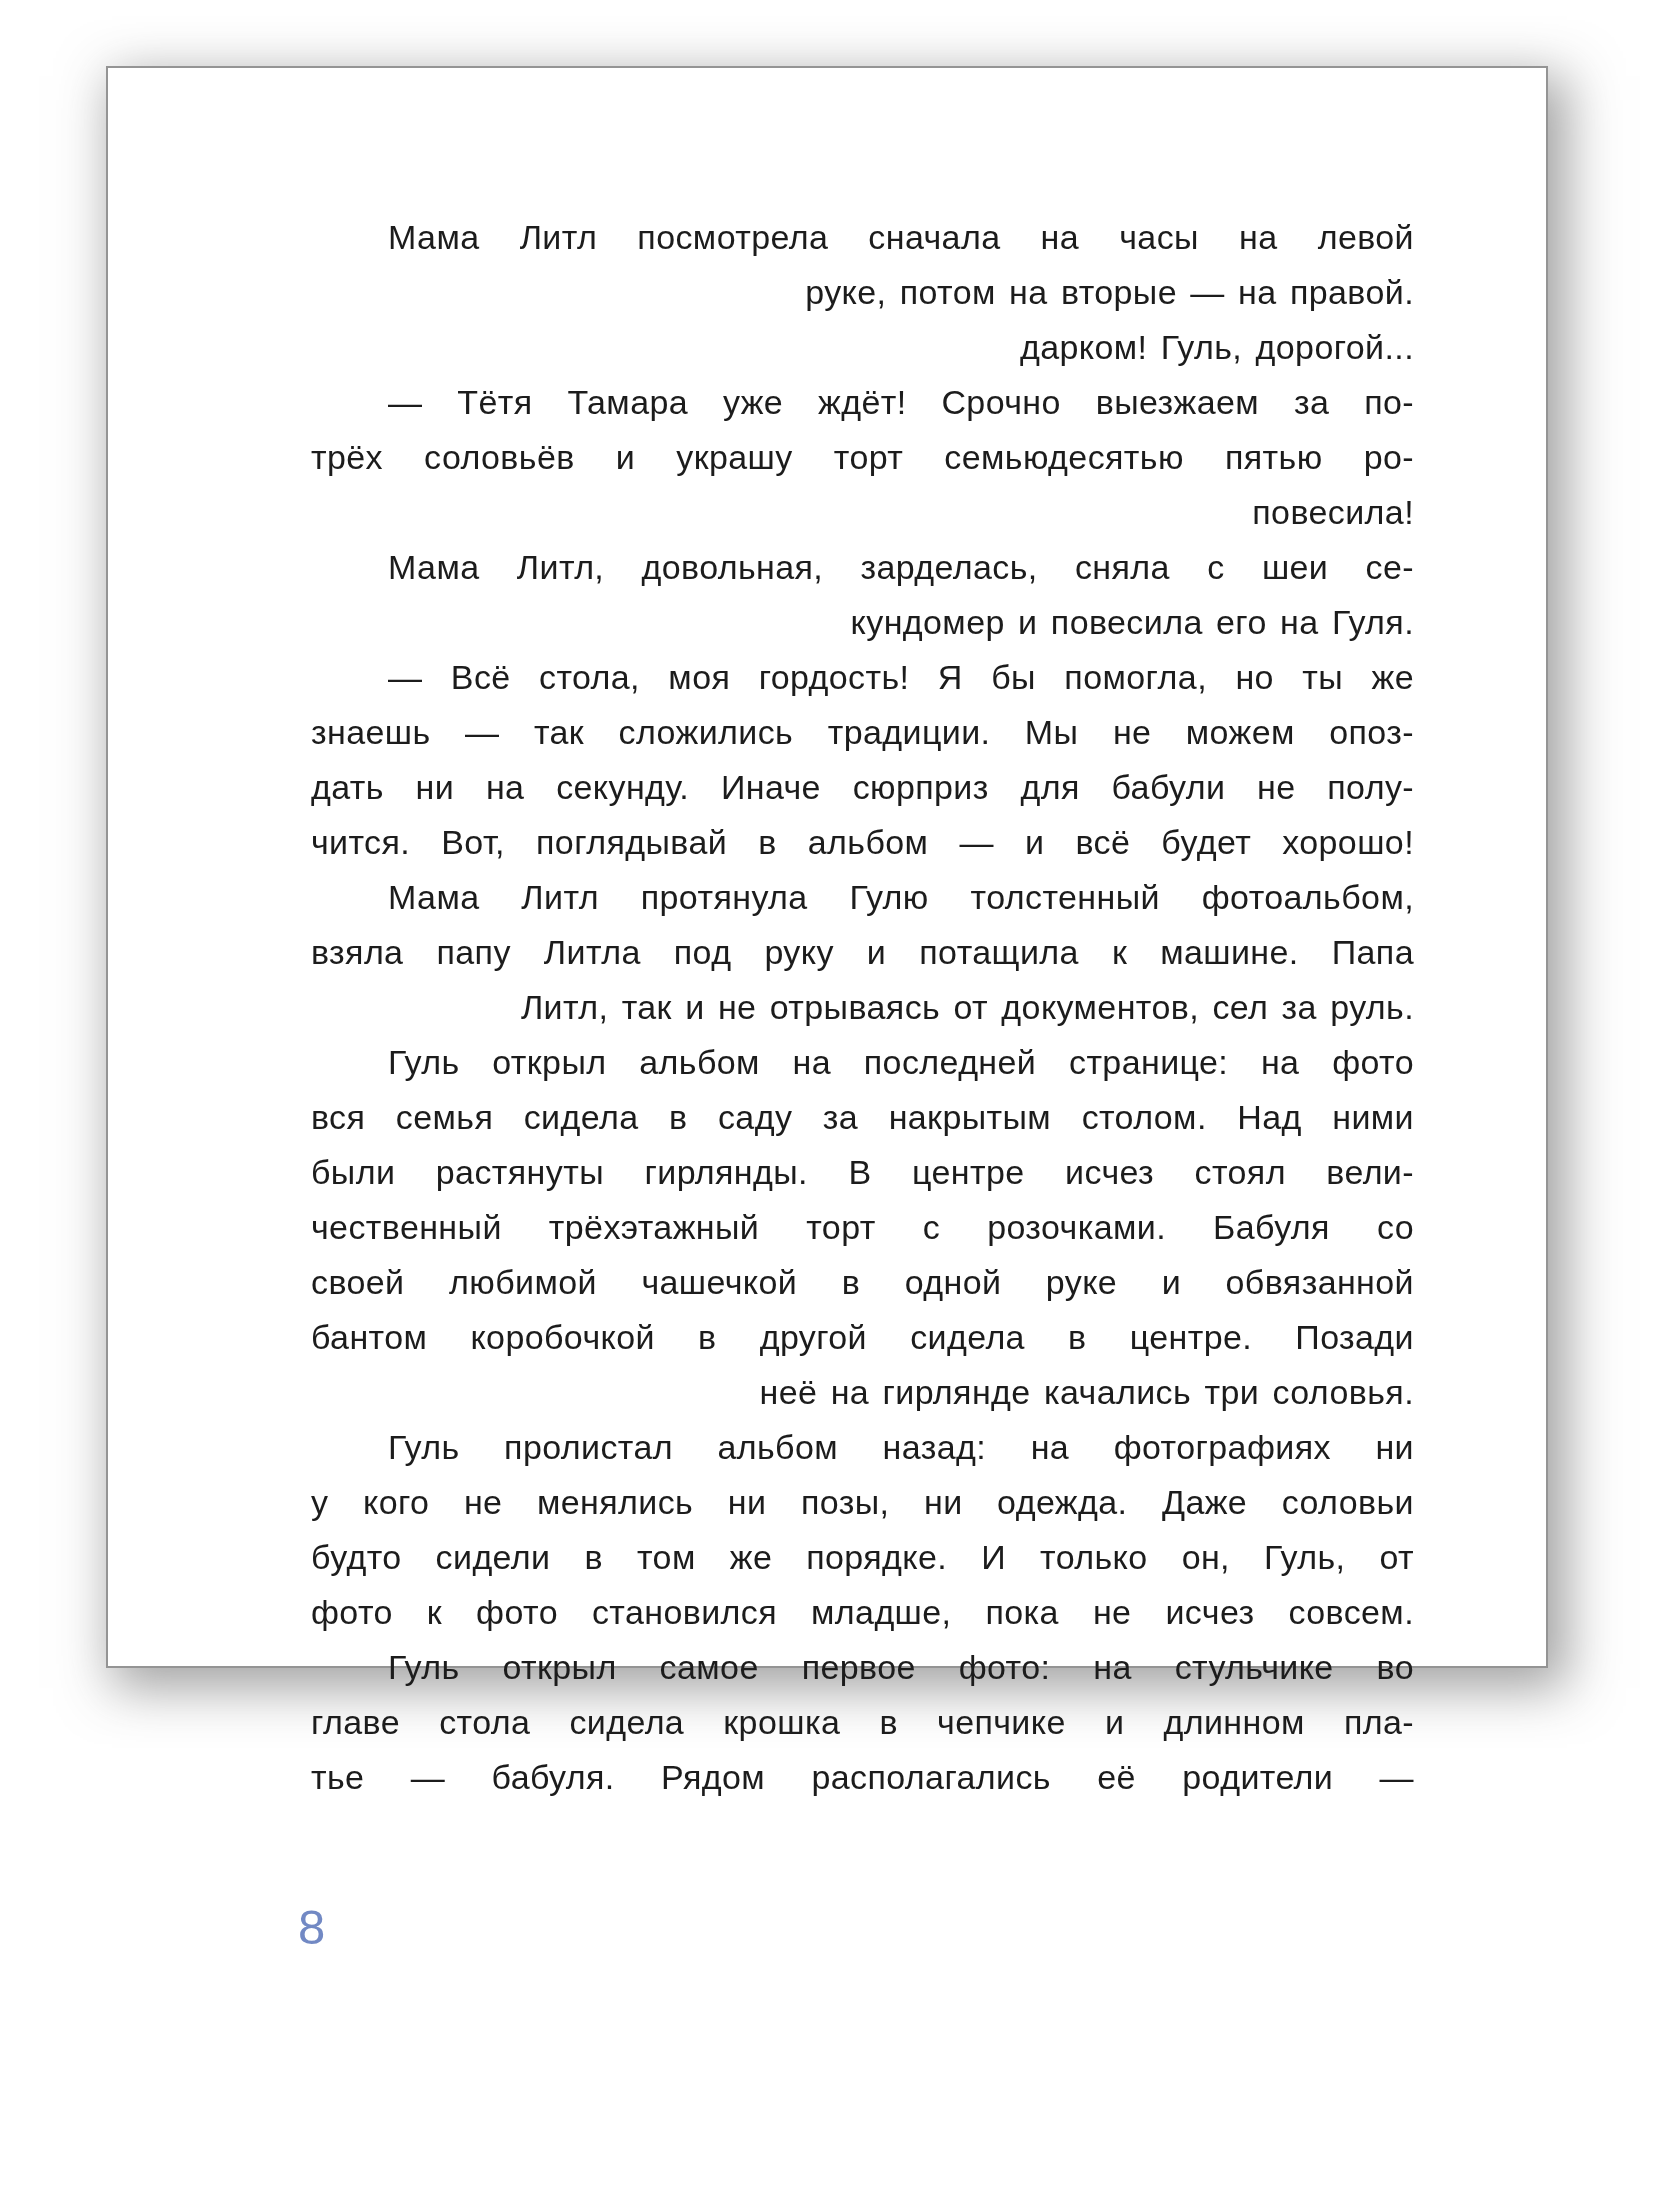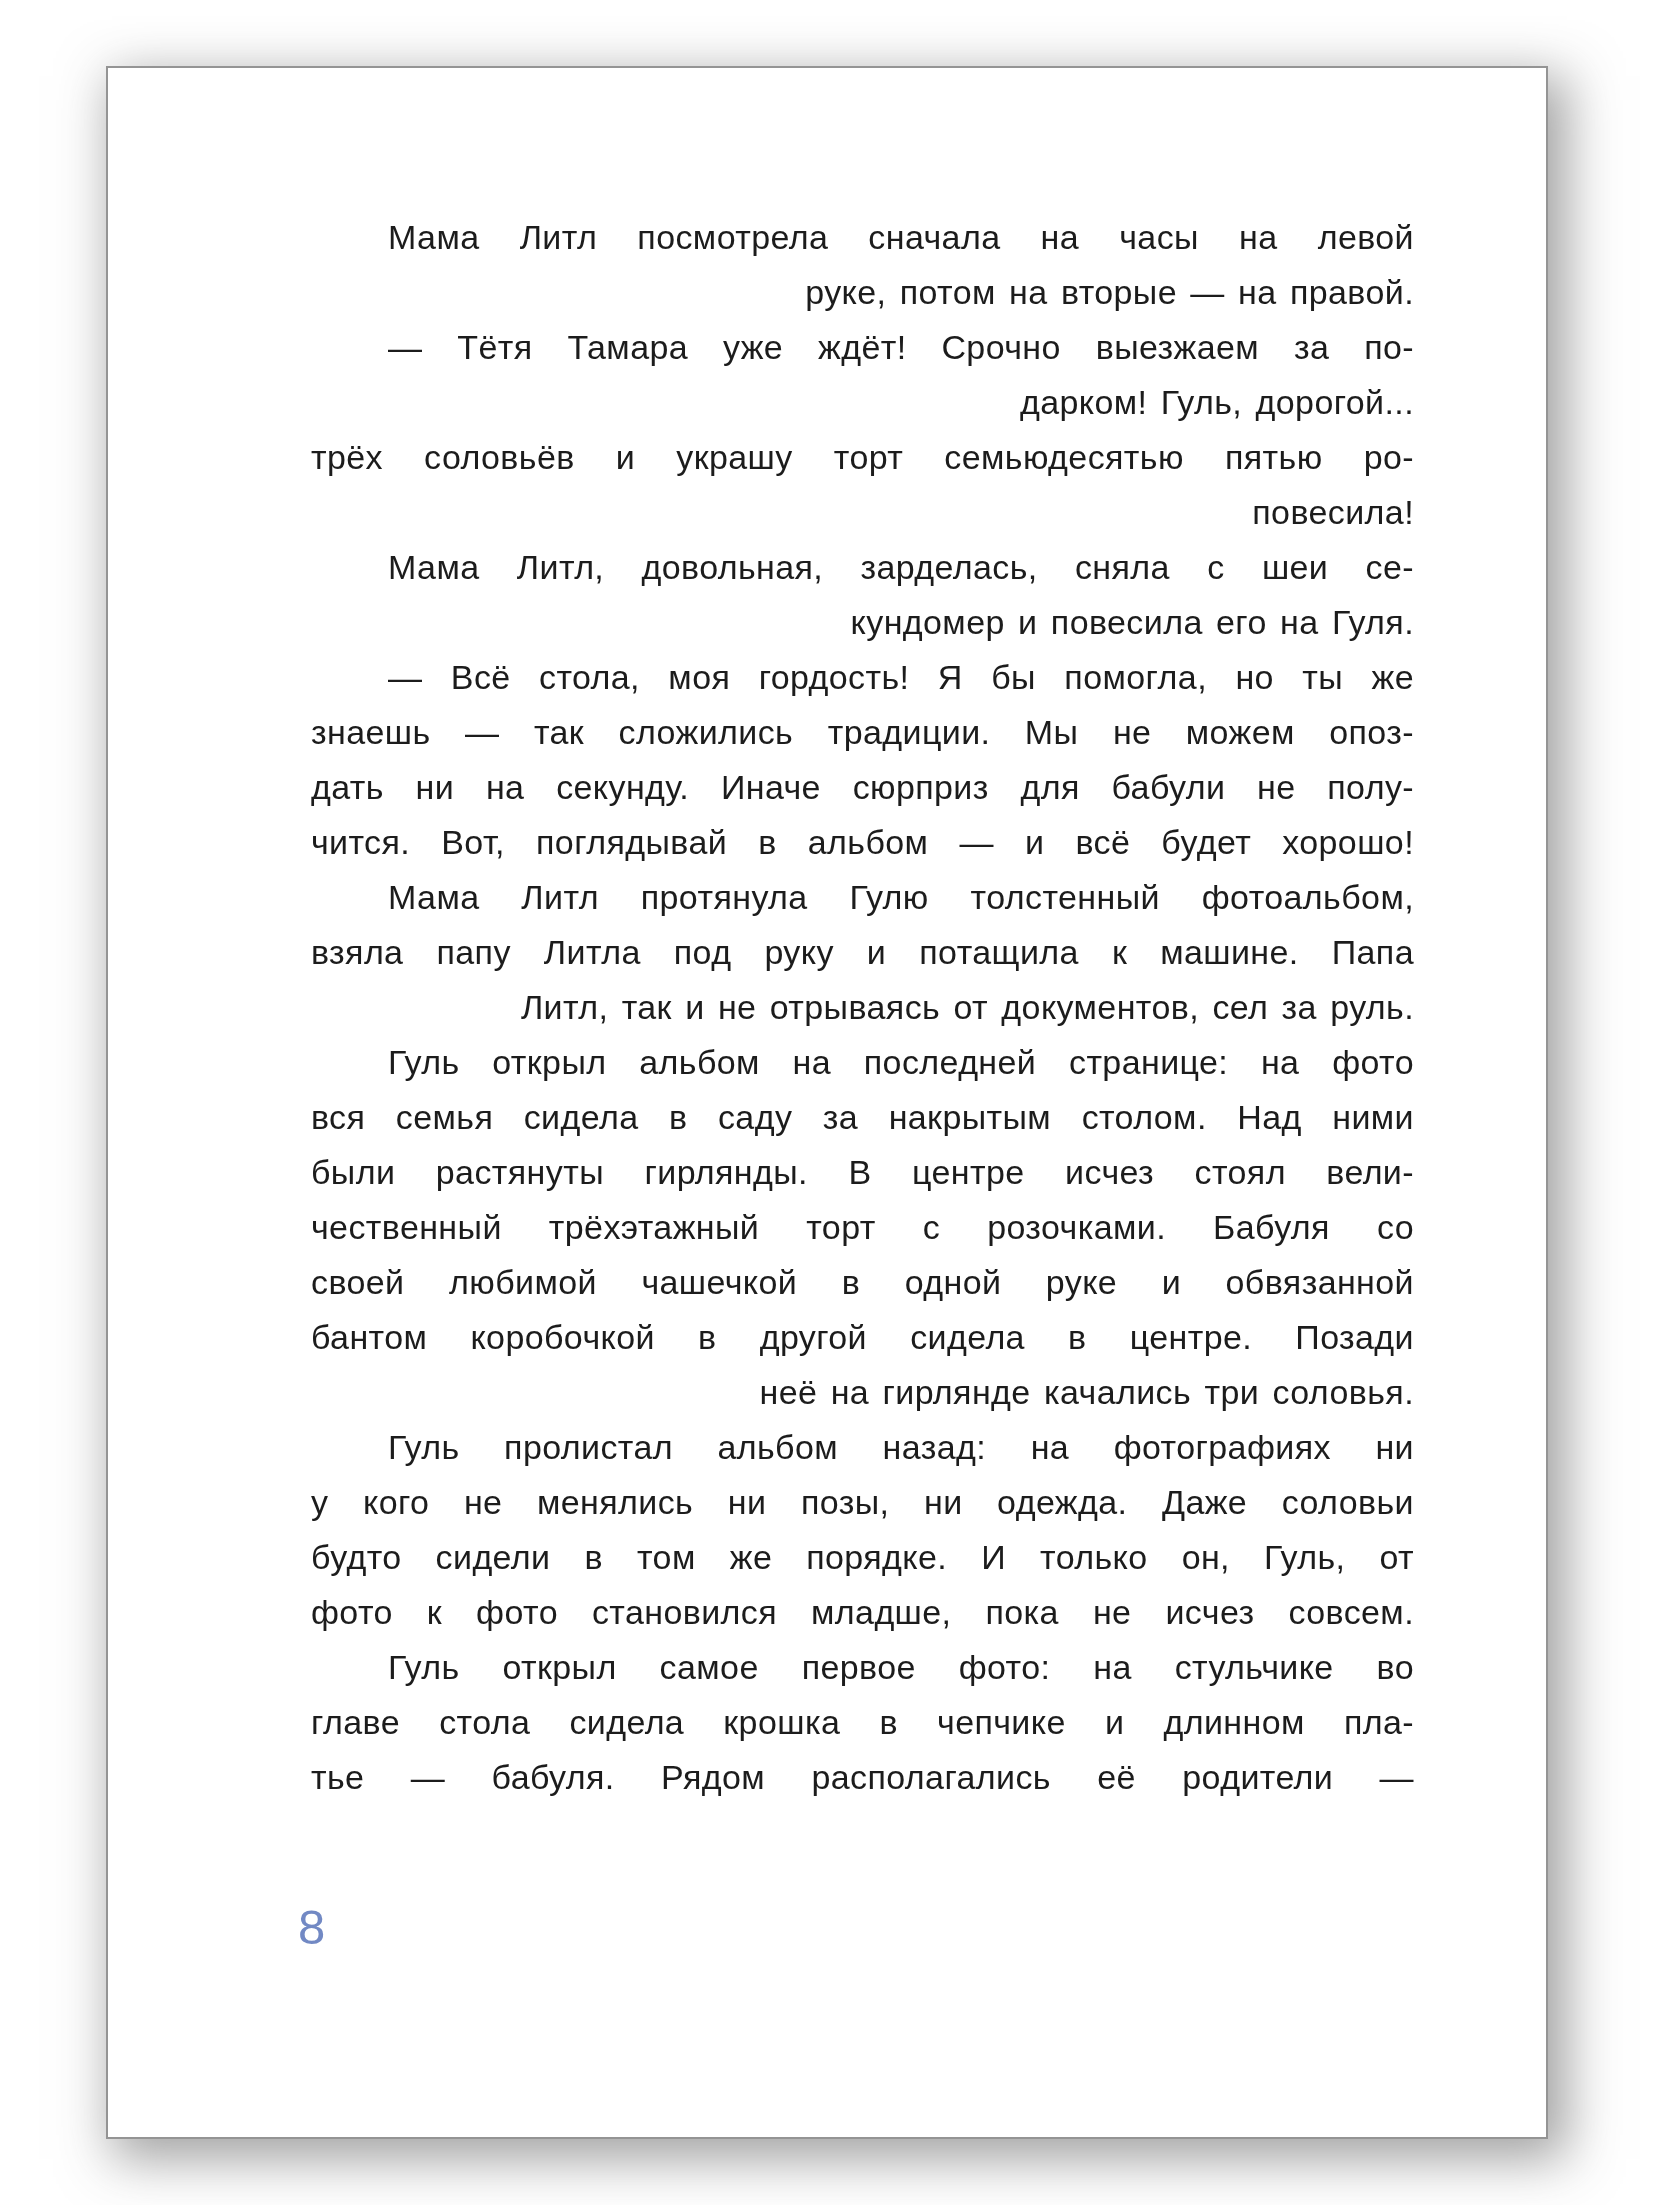--- a/index.html
+++ b/index.html
@@ -10,21 +10,21 @@
     background: #ffffff;
     position: relative;
     overflow: hidden;
   }
 
   .page {
     position: absolute;
     left: 106px;
     top: 66px;
     width: 1442px;
-    height: 2073px;
+    height: 1602px;
     box-sizing: border-box;
     background: #ffffff;
     border: 2.2px solid #949494;
     box-shadow: 12.3px 15px 49px 6.2px rgba(70, 70, 70, 0.5);
   }
 
   .text-block {
     position: absolute;
     left: 203px;
     top: 142px;
@@ -71,22 +71,22 @@
 </head>
 <body style="background: rgb(255, 255, 255);">
 
 <div class="page" style="border-color: rgb(148, 148, 148);">
   <div class="text-block" style="color: rgb(28, 28, 28);">
       <div class="paragraph">
         <div class="line j ind">Мама Литл посмотрела сначала на часы на левой</div>
         <div class="line">руке, потом на вторые — на правой.</div>
       </div>
       <div class="paragraph">
+        <div class="line">дарком! Гуль, дорогой...</div>
         <div class="line j ind">— Тётя Тамара уже ждёт! Срочно выезжаем за по-</div>
-        <div class="line">дарком! Гуль, дорогой...</div>
       </div>
       <div class="paragraph">
         <div class="line j">трёх соловьёв и украшу торт семьюдесятью пятью ро-</div>
         <div class="line">повесила!</div>
       </div>
       <div class="paragraph">
         <div class="line j ind">Мама Литл, довольная, зарделась, сняла с шеи се-</div>
         <div class="line">кундомер и повесила его на Гуля.</div>
       </div>
       <div class="paragraph">

